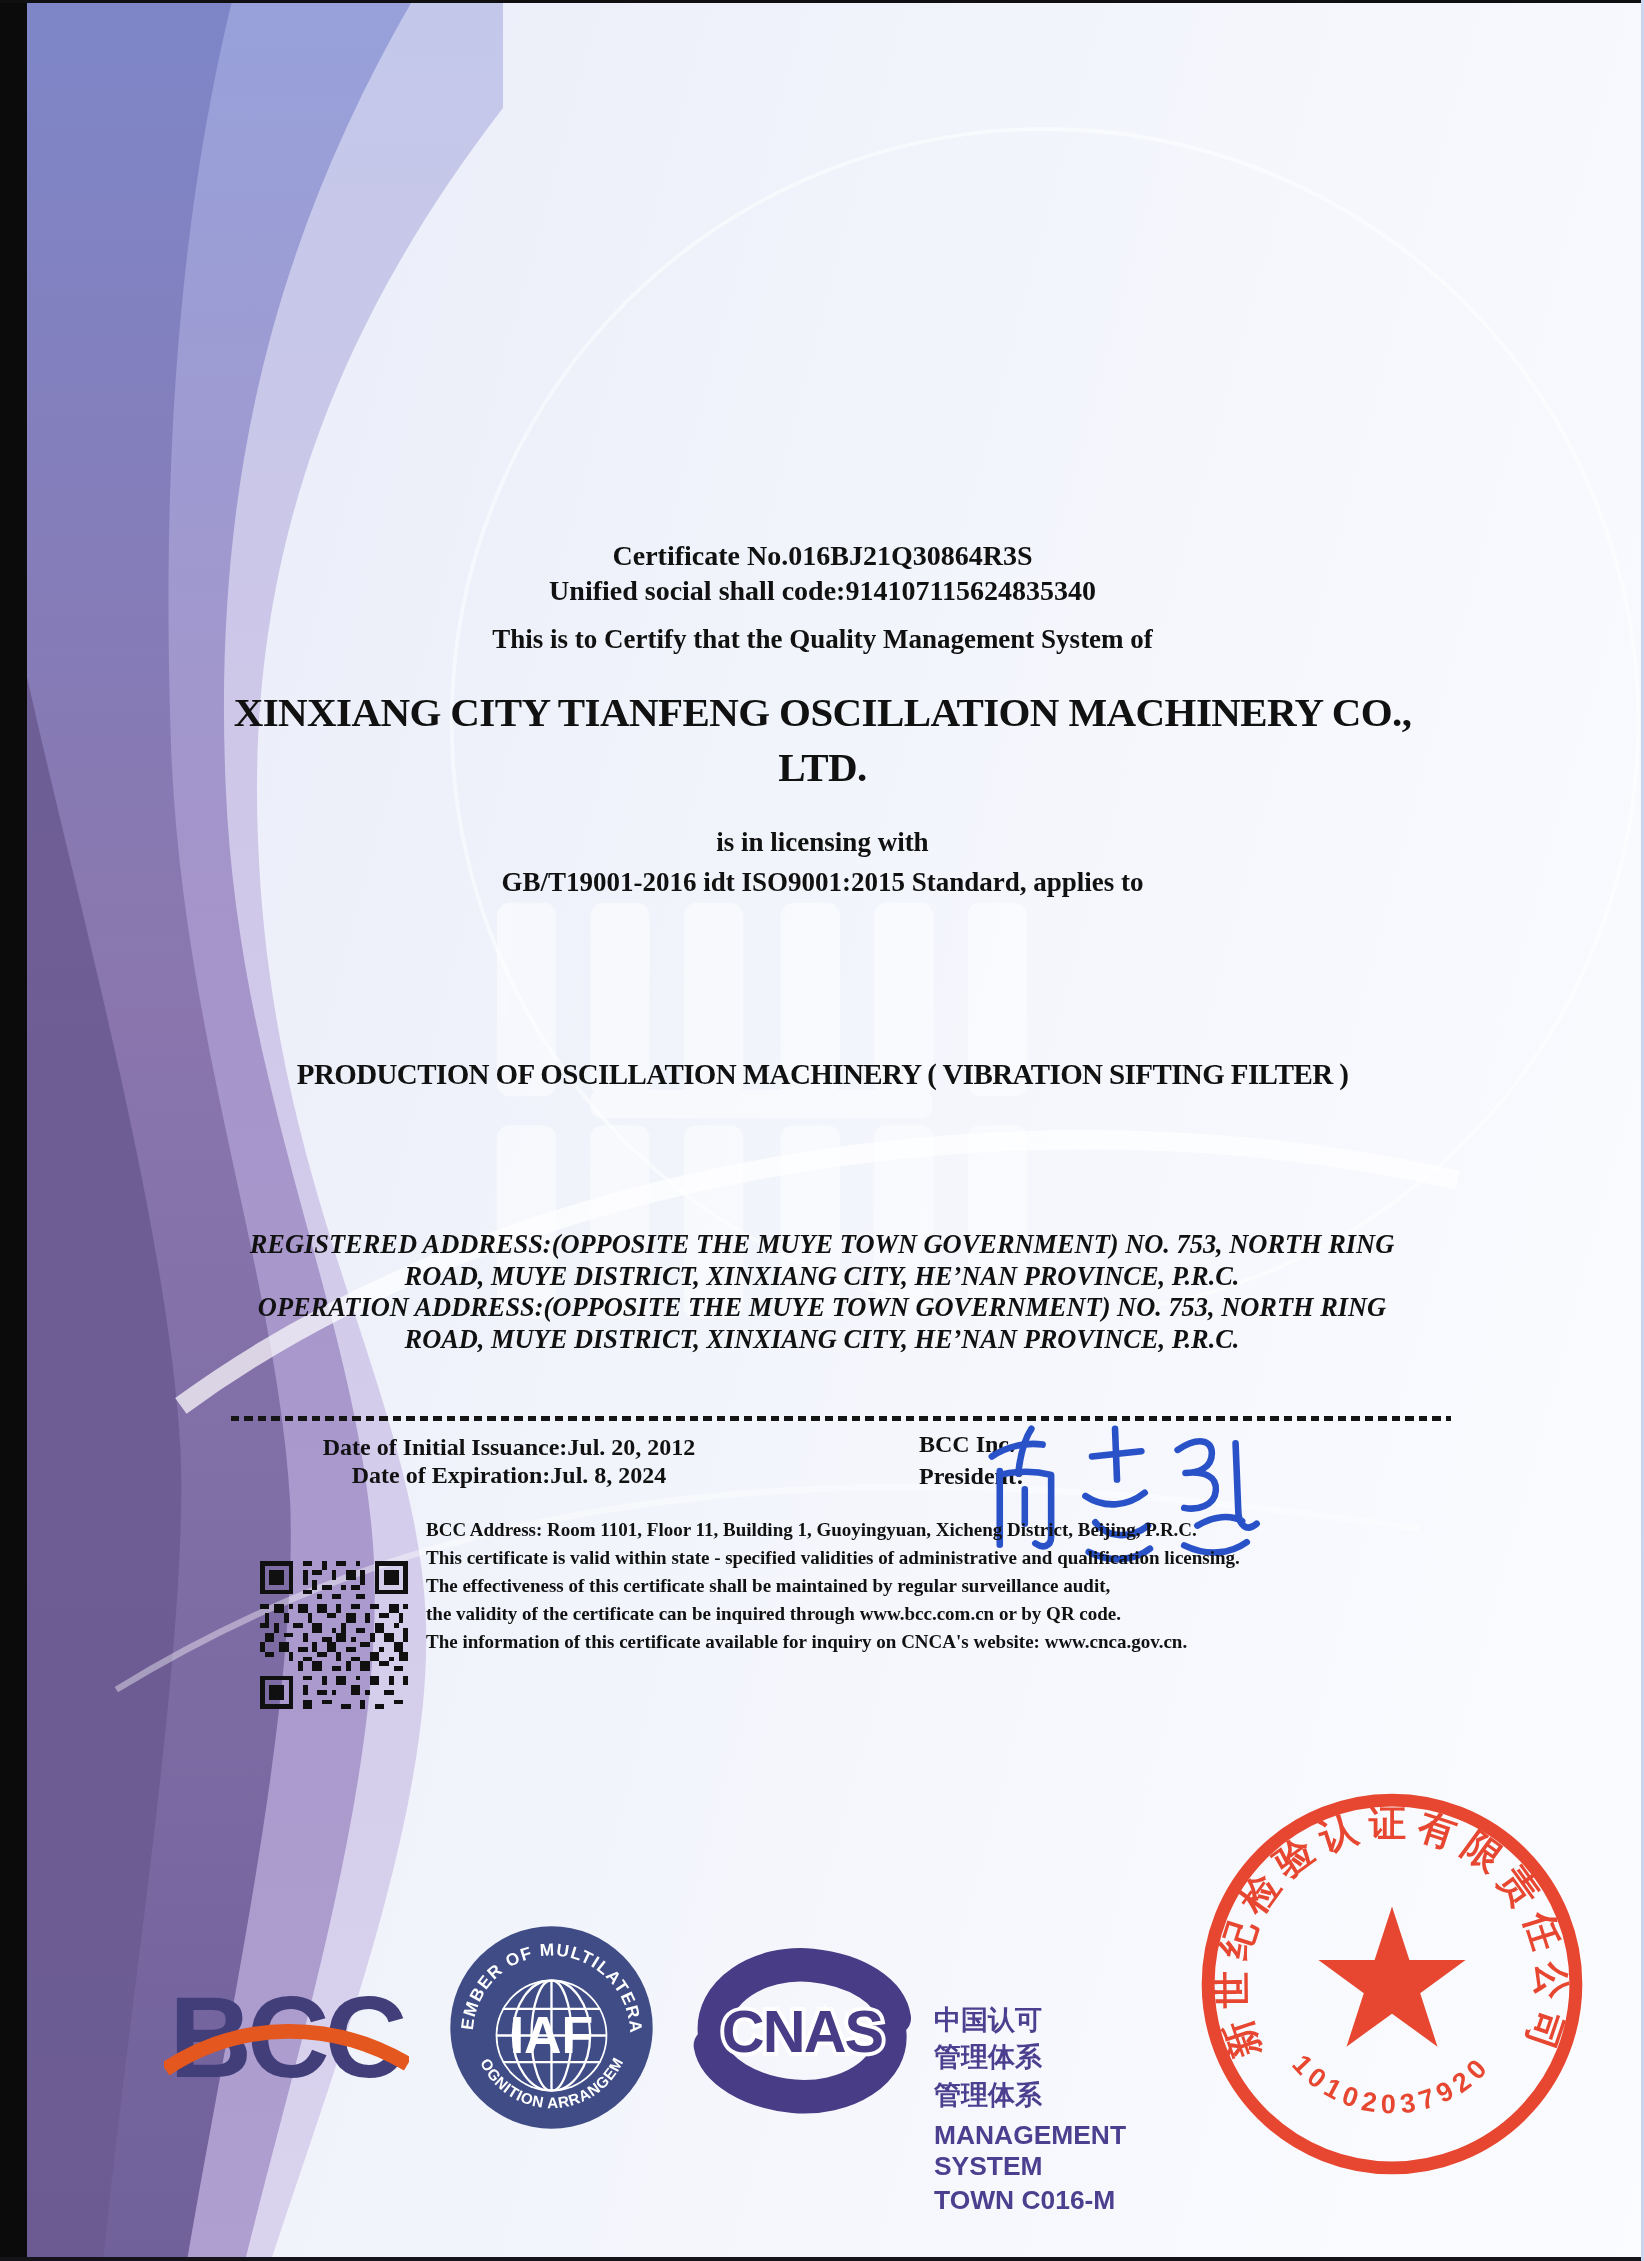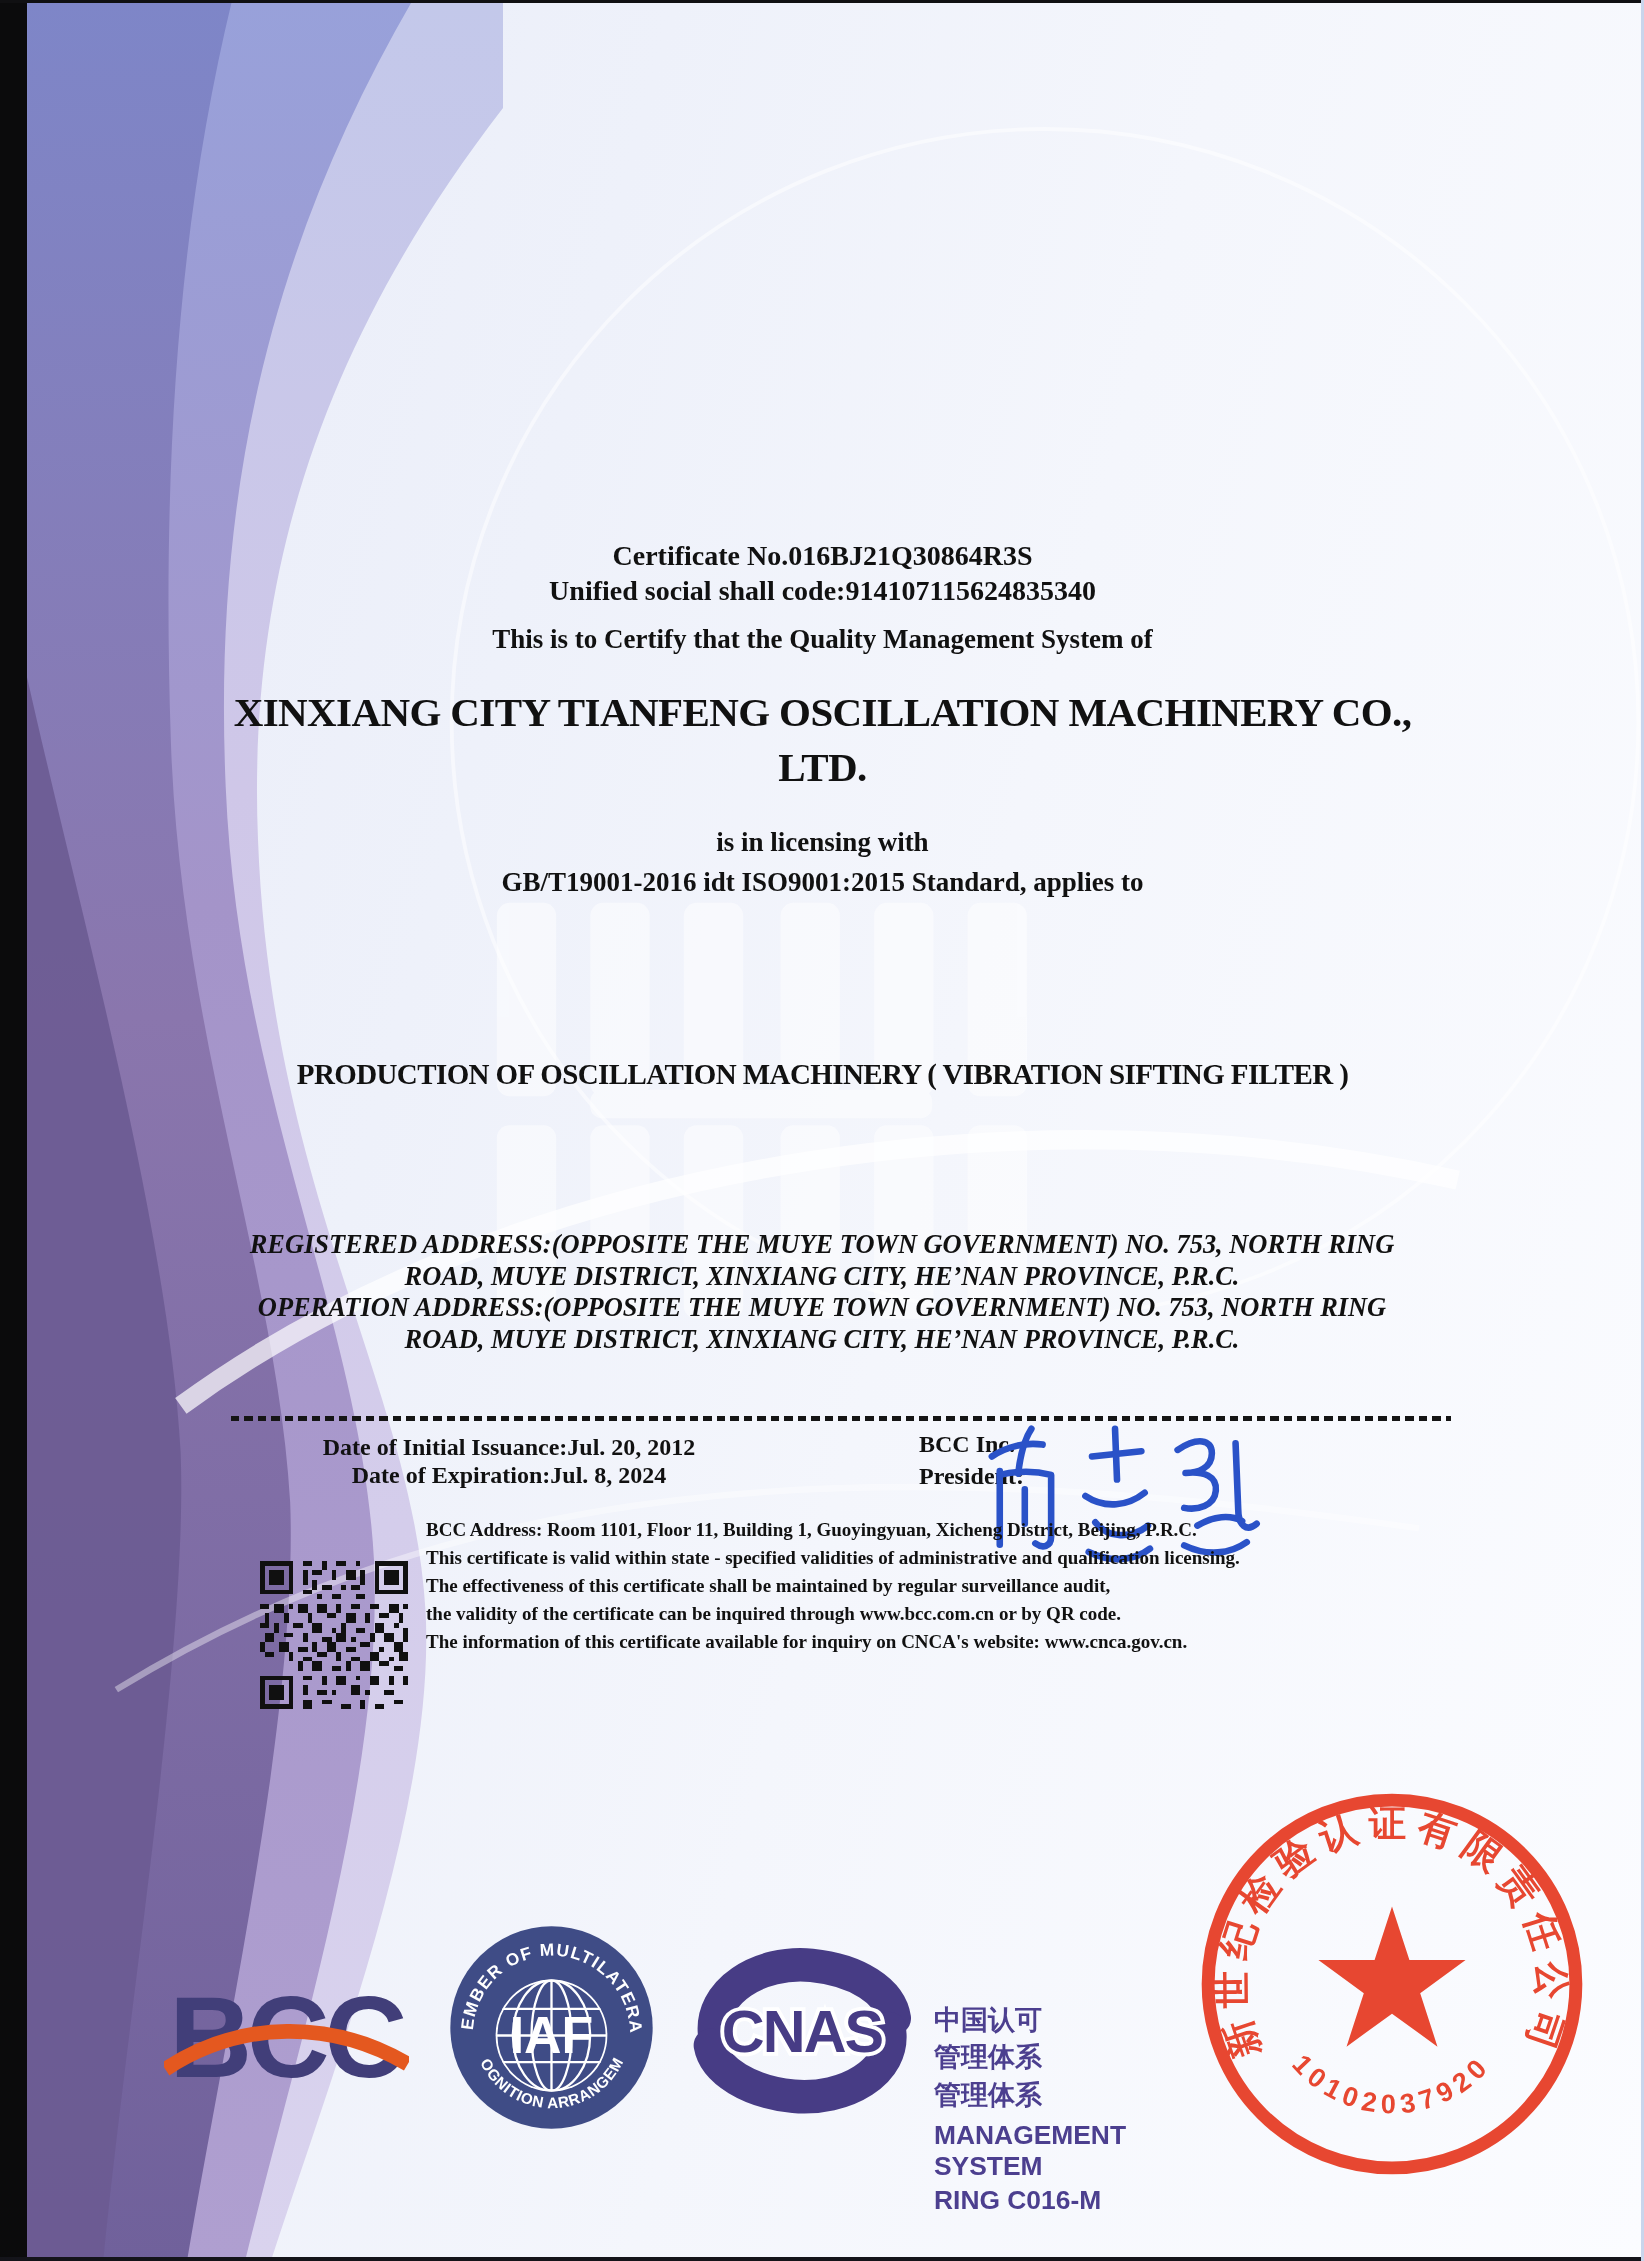--- a/index.html
+++ b/index.html
@@ -326,21 +326,21 @@
     <path d="M40,140 C30,70 110,22 190,30 C260,37 312,70 318,112" fill="none" stroke="#473c85" stroke-width="52" stroke-linecap="round"></path>
     <path d="M310,128 C322,196 240,240 162,233 C94,226 40,194 33,154" fill="none" stroke="#473c85" stroke-width="52" stroke-linecap="round"></path>
     <text x="175" y="165" text-anchor="middle" font-family="Liberation Sans, sans-serif" font-size="92" font-weight="900" letter-spacing="-3" fill="#473c85" stroke="#ffffff" stroke-width="12" style="paint-order:stroke">CNAS</text>
   </svg>
 
   <div class="abs accr">
     <div class="accr-cn">中国认可</div>
     <div class="accr-cn">管理体系</div>
     <div class="accr-cn">管理体系</div>
     <div class="accr-en1">MANAGEMENT SYSTEM</div>
-    <div class="accr-en2">RING C016-M</div>
+    <div class="accr-en2">TOWN C016-M</div>
   </div>
 
   <svg class="abs stamp" viewBox="0 0 620 620">
     <defs>
       <path id="sealTopArc" d="M96,388 A228,228 0 1 1 524,388"></path>
       <path id="sealBotArc" d="M146,425 A200,200 0 0 0 474,425"></path>
     </defs>
     <circle cx="310" cy="310" r="285" fill="none" stroke="#e63a22" stroke-width="20"></circle>
     <path d="M310,190 L337,272.8 L424.1,272.9 L353.7,324.2 L380.5,407.1 L310,356 L239.5,407.1 L266.3,324.2 L195.9,272.9 L283,272.8 Z" fill="#e63a22"></path>
     <text font-size="58" font-weight="700" fill="#e63a22" letter-spacing="14">

